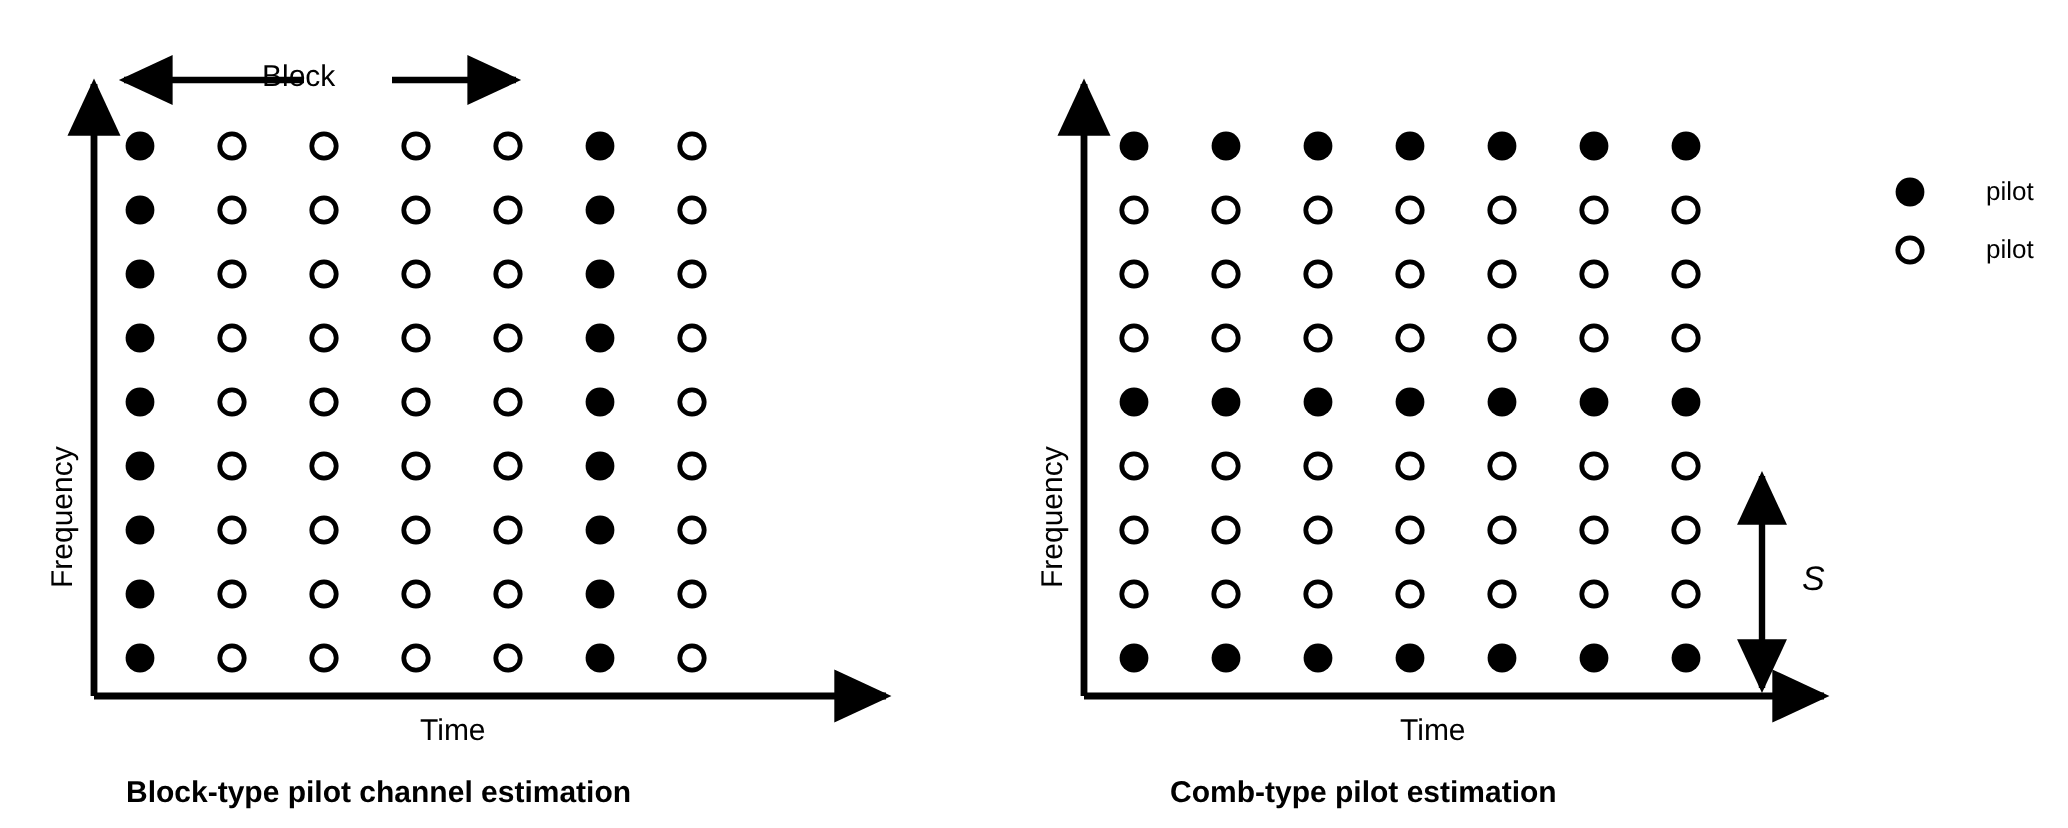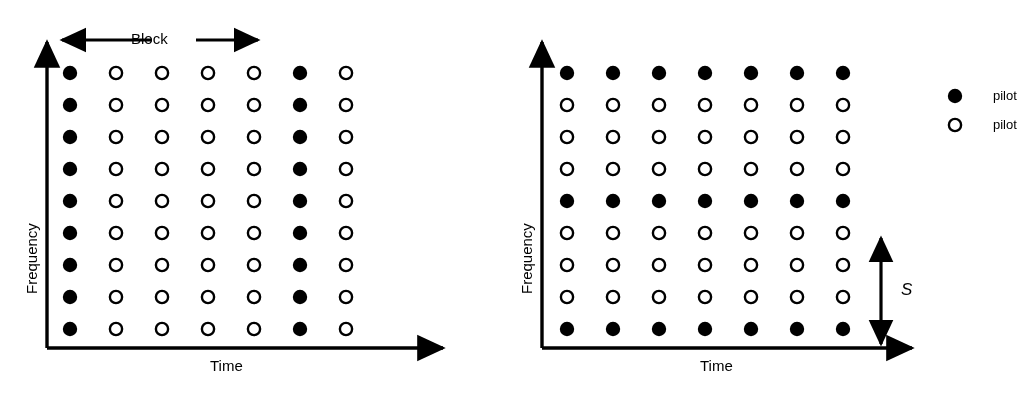--- a/index.html
+++ b/index.html
@@ -254,25 +254,27 @@
       <circle cx="955" cy="109" r="6.1" fill="#fff" stroke="#000" stroke-width="2.4"></circle>
     </g>
   </svg>
 
   <div class="lbl block-label" style="left:131px; top:14px;">Block</div>
 
   <div class="lbl axis-label axis-label-y" style="left:23px; top:278px;">Frequency</div>
 
   <div class="lbl axis-label" style="left:210px; top:341px;">Time</div>
 
+  <div class="lbl caption" style="left:63px; top:372px;">Block-type pilot channel estimation</div>
 
   <div class="lbl axis-label axis-label-y" style="left:518px; top:278px;">Frequency</div>
 
   <div class="lbl axis-label" style="left:700px; top:341px;">Time</div>
 
   <div class="lbl s-label" style="left:901px; top:264px;">S</div>
 
+  <div class="lbl caption" style="left:585px; top:372px;">Comb-type pilot estimation</div>
 
   <div class="lbl legend-text" style="left:993px; top:72px;">pilot</div>
 
   <div class="lbl legend-text" style="left:993px; top:101px;">pilot</div>
 
 </div>
 
 </body></html>

